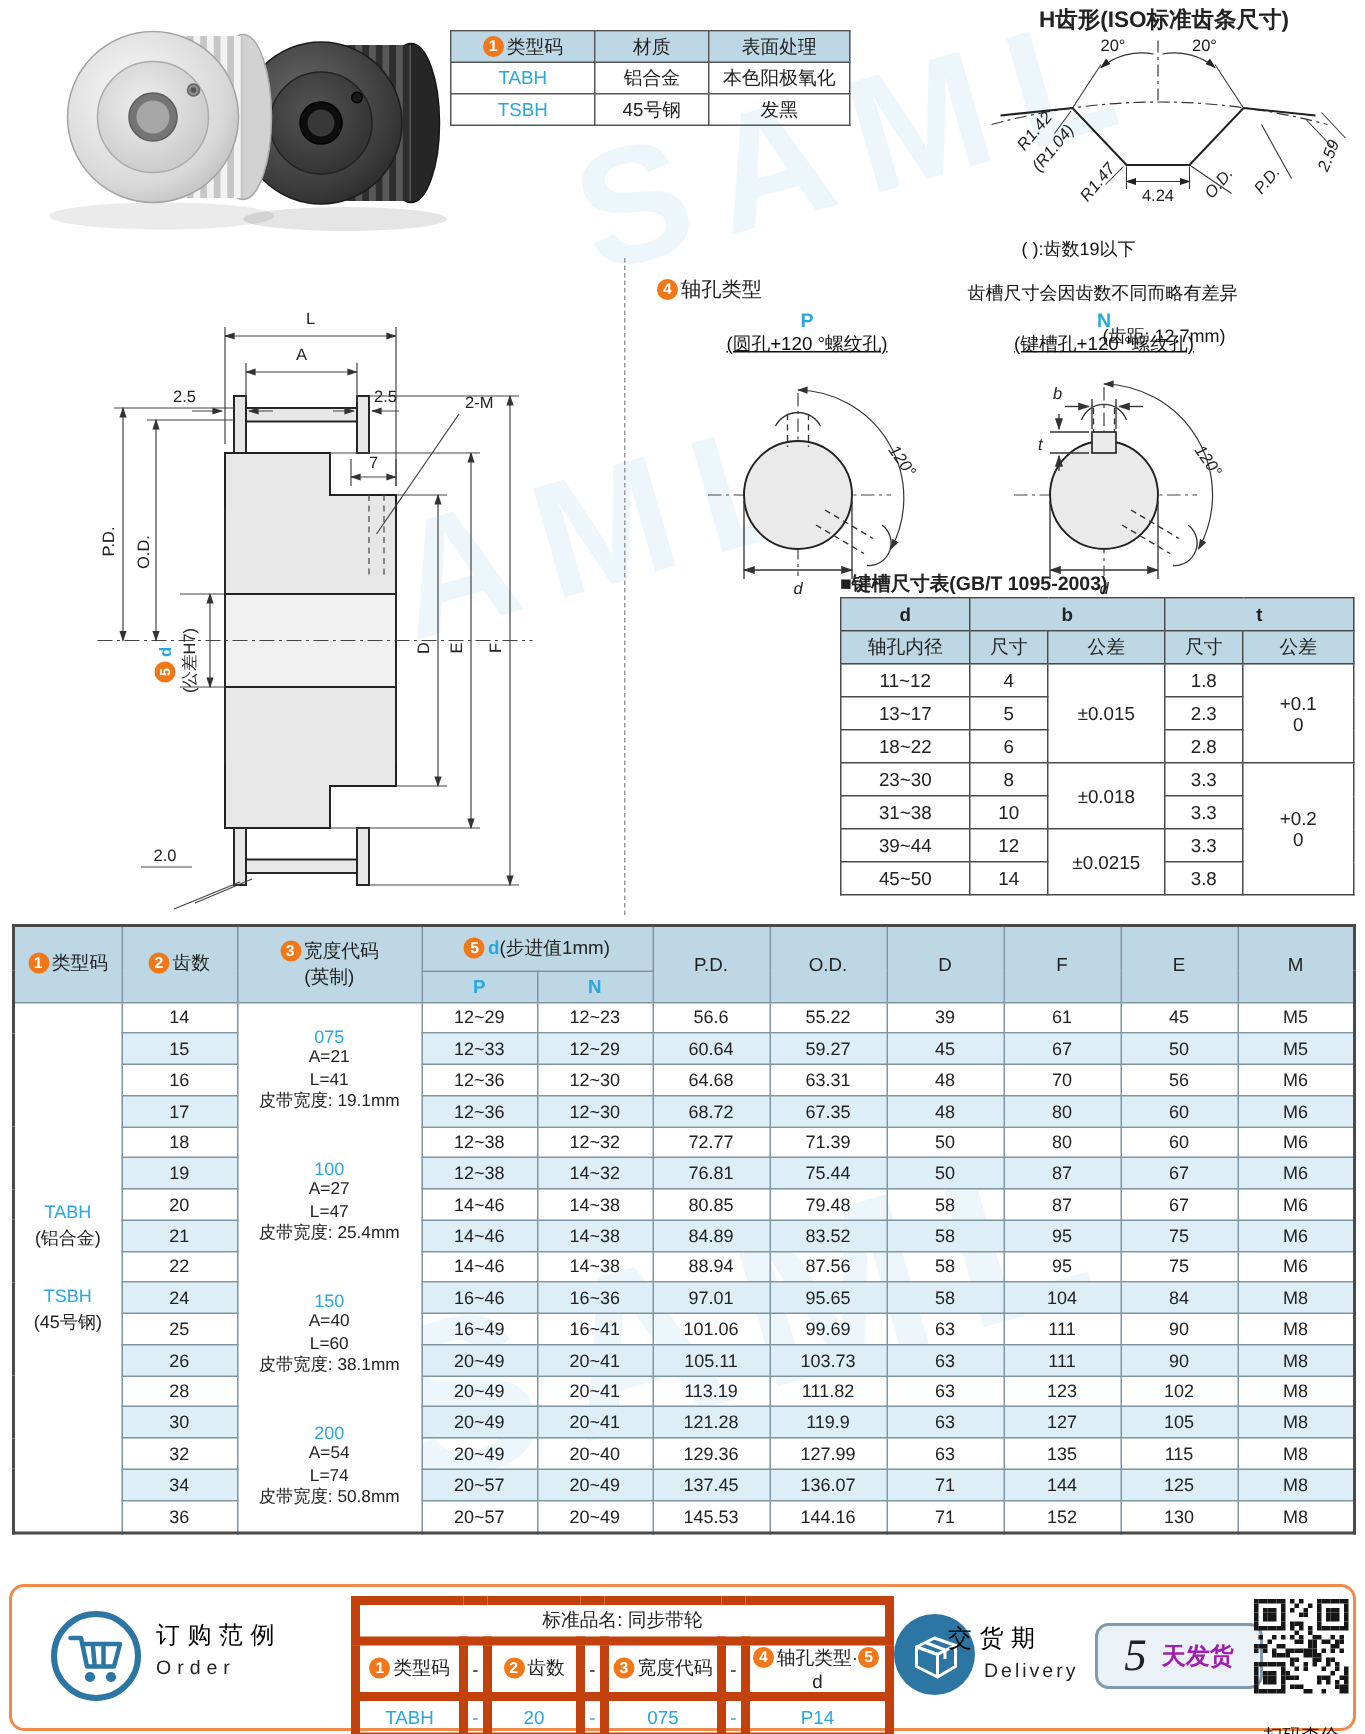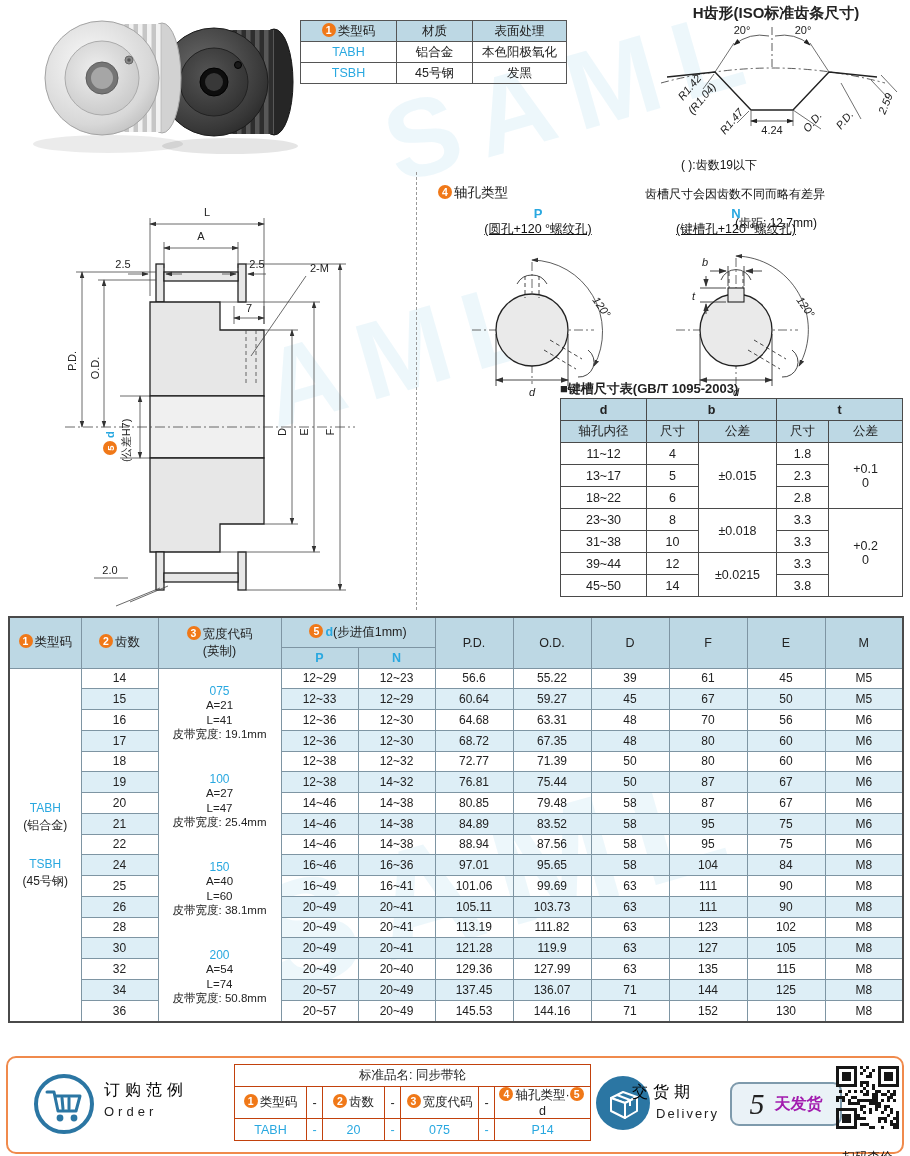--- a/index.html
+++ b/index.html
@@ -46,21 +46,21 @@
   .wblock .code{font-size:12px;}
   
   #notes-line{font-size:12.5px;color:#111;}
   
   #order-box{position:absolute;left:6px;top:1056px;width:894px;height:94px;
              border:2px solid #f08a4c;border-radius:10px;background:#fff;}
   .icon-circle{position:absolute;border-radius:50%;}
   .sec-label-cn{font-size:16px;letter-spacing:5px;color:#000000;}
   .sec-label-en{font-size:13px;letter-spacing:4px;color:#222;}
   #order-table{border-collapse:collapse;table-layout:fixed;font-size:12.5px;}
-  #order-table td{border:1px solid #c2410c;text-align:center;height:21px;padding:0 1px;}
+  #order-table td{border:6px solid #c2410c;text-align:center;height:21px;padding:0 1px;}
   #order-note{font-size:12.5px;color:#111;}
   #days-box{position:absolute;border:2px solid #7e9aac;border-radius:9px;background:#eaf2f7;
             display:flex;align-items:center;justify-content:center;}
   #days-num{font-family:"Liberation Serif","DejaVu Serif",serif;font-style:italic;
             font-size:30px;color:#222;margin-right:10px;}
   #days-unit{font-size:16px;font-weight:bold;color:#a21caf;}
   #qr{display:grid;grid-template-columns:repeat(21,3px);grid-auto-rows:3px;}
   #qr div.d{background:#161616;}
   #qr-caption{font-size:12.5px;text-align:center;color:#111;}
   .divider{position:absolute;border-left:1px dashed #999;}

